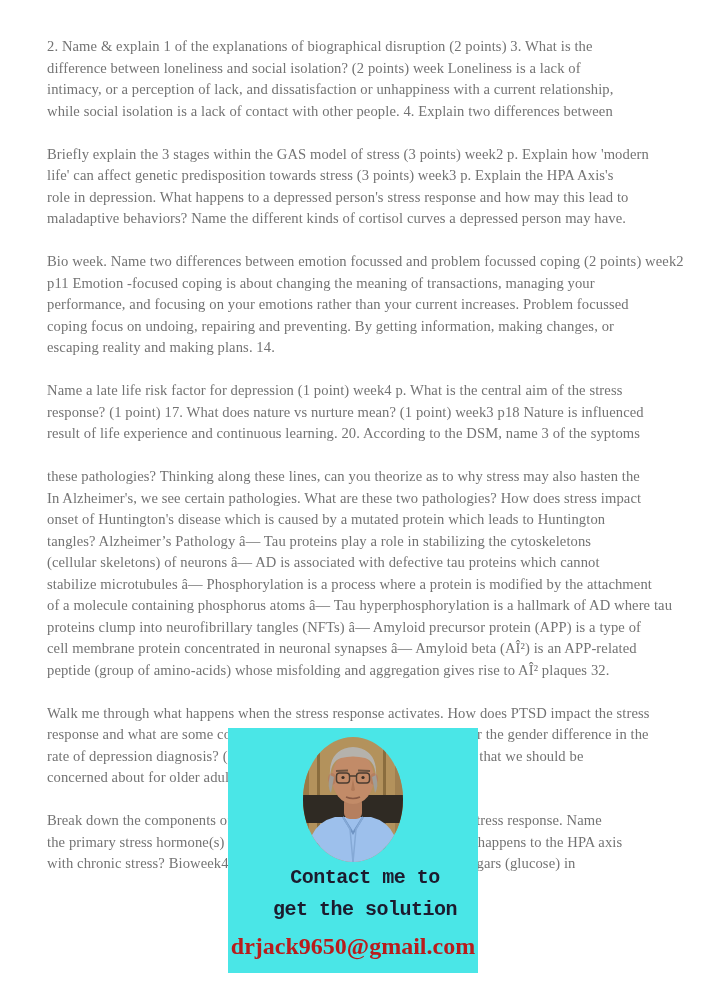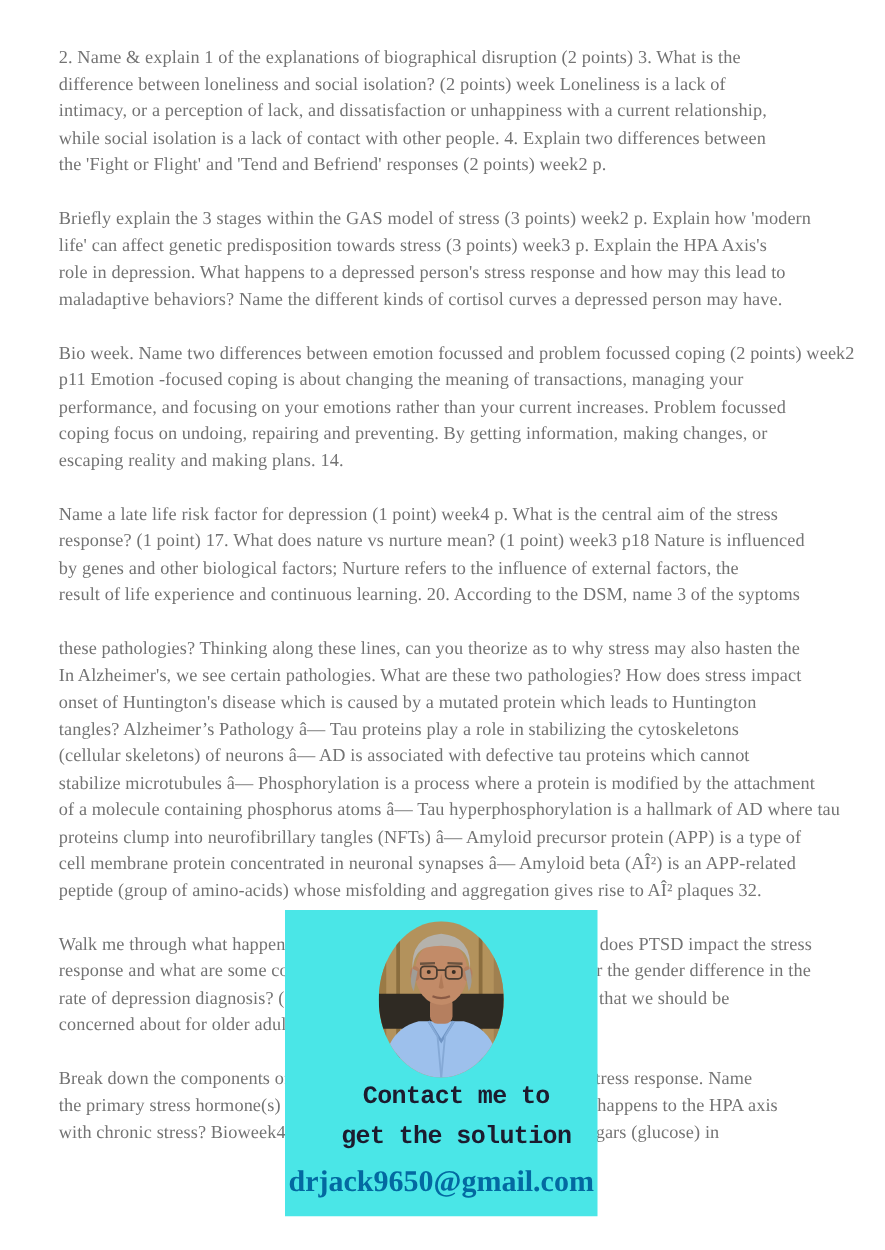--- a/index.html
+++ b/index.html
@@ -71,39 +71,37 @@
 <body>
 
 <div class="page">
 
   <div class="text-column">
     <div class="para">
       <div class="line">2. Name &amp; explain 1 of the explanations of biographical disruption (2 points) 3. What is the</div>
       <div class="line">difference between loneliness and social isolation? (2 points) week Loneliness is a lack of</div>
       <div class="line">intimacy, or a perception of lack, and dissatisfaction or unhappiness with a current relationship,</div>
       <div class="line">while social isolation is a lack of contact with other people. 4. Explain two differences between</div>
-      <div class="line">the 'Fight or Flight' and 'Tend and Befriend' responses (2 points) week2 p.</div>
     </div>
     <div class="para">
       <div class="line">Briefly explain the 3 stages within the GAS model of stress (3 points) week2 p. Explain how 'modern</div>
       <div class="line">life' can affect genetic predisposition towards stress (3 points) week3 p. Explain the HPA Axis's</div>
       <div class="line">role in depression. What happens to a depressed person's stress response and how may this lead to</div>
       <div class="line">maladaptive behaviors? Name the different kinds of cortisol curves a depressed person may have.</div>
     </div>
     <div class="para">
       <div class="line">Bio week. Name two differences between emotion focussed and problem focussed coping (2 points) week2</div>
       <div class="line">p11 Emotion -focused coping is about changing the meaning of transactions, managing your</div>
       <div class="line">performance, and focusing on your emotions rather than your current increases. Problem focussed</div>
       <div class="line">coping focus on undoing, repairing and preventing. By getting information, making changes, or</div>
       <div class="line">escaping reality and making plans. 14.</div>
     </div>
     <div class="para">
       <div class="line">Name a late life risk factor for depression (1 point) week4 p. What is the central aim of the stress</div>
       <div class="line">response? (1 point) 17. What does nature vs nurture mean? (1 point) week3 p18 Nature is influenced</div>
-      <div class="line">by genes and other biological factors; Nurture refers to the influence of external factors, the</div>
       <div class="line">result of life experience and continuous learning. 20. According to the DSM, name 3 of the syptoms</div>
     </div>
     <div class="para">
       <div class="line">these pathologies? Thinking along these lines, can you theorize as to why stress may also hasten the</div>
       <div class="line">In Alzheimer's, we see certain pathologies. What are these two pathologies? How does stress impact</div>
       <div class="line">onset of Huntington's disease which is caused by a mutated protein which leads to Huntington</div>
       <div class="line">tangles? Alzheimer’s Pathology â— Tau proteins play a role in stabilizing the cytoskeletons</div>
       <div class="line">(cellular skeletons) of neurons â— AD is associated with defective tau proteins which cannot</div>
       <div class="line">stabilize microtubules â— Phosphorylation is a process where a protein is modified by the attachment</div>
       <div class="line">of a molecule containing phosphorus atoms â— Tau hyperphosphorylation is a hallmark of AD where tau</div>
@@ -157,16 +155,16 @@
         <circle cx="40" cy="40.5" r="1.6" fill="#3a2e24"></circle>
         <circle cx="60" cy="40.5" r="1.6" fill="#3a2e24"></circle>
         <path d="M50,42 L48,53 Q50,55 52,53 Z" fill="#b07a58"></path>
         <path d="M43,60 Q50,63 57,60" fill="none" stroke="#8a5a44" stroke-width="1.6"></path>
       </g>
     </svg>
     <div class="caption" style="color: rgb(28, 27, 46);">
       <div>Contact me to</div>
       <div>get the solution</div>
     </div>
-    <div class="email" style="color: #0369a1;">drjack9650@gmail.com</div>
+    <div class="email" style="color: #b91c1c;">drjack9650@gmail.com</div>
   </div>
 
 </div>
 
 </body></html>

